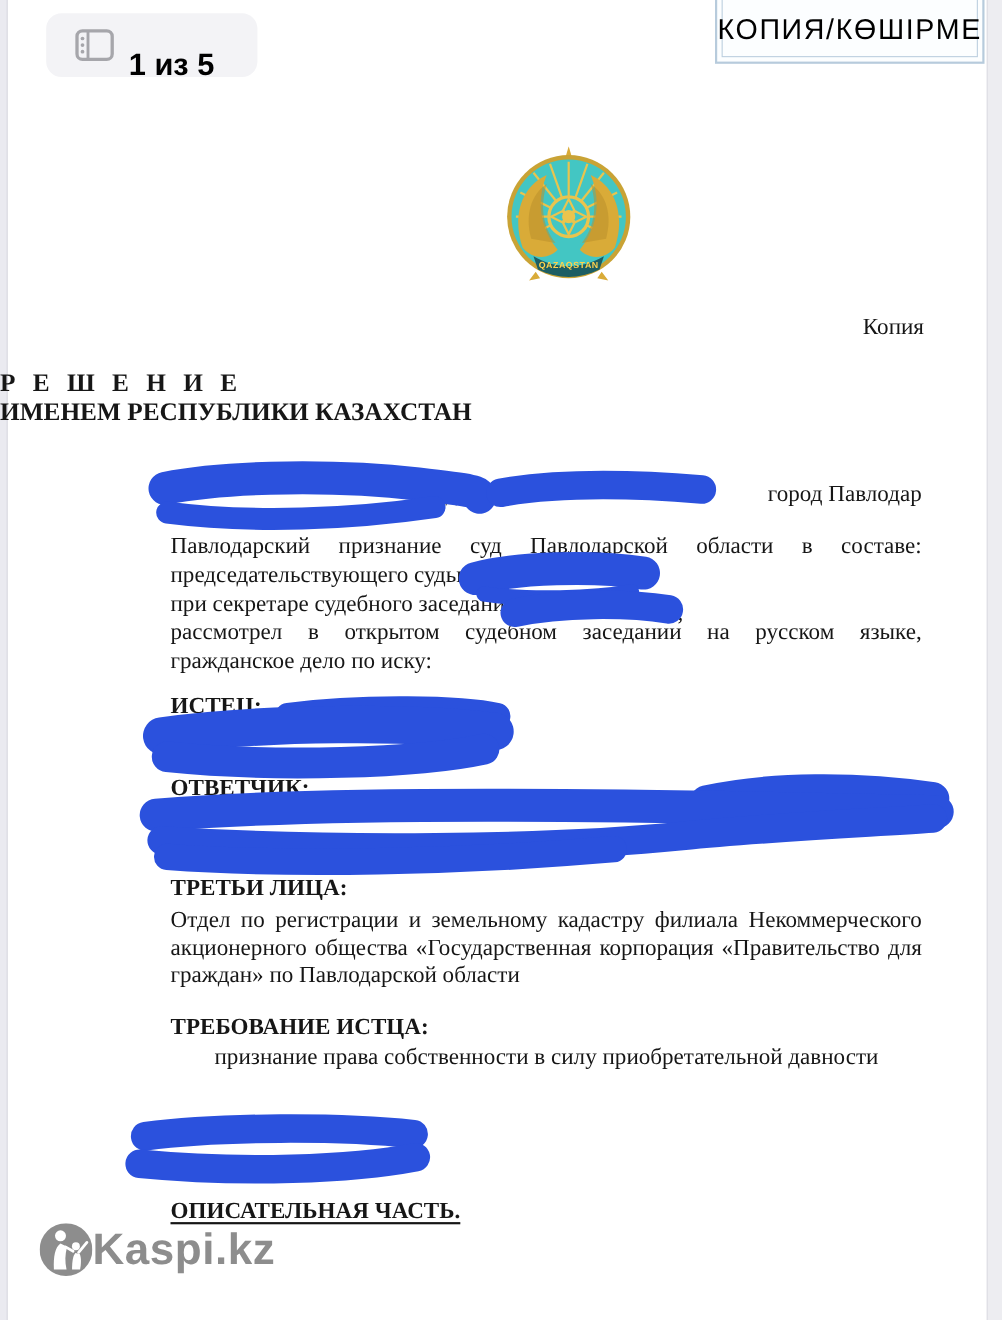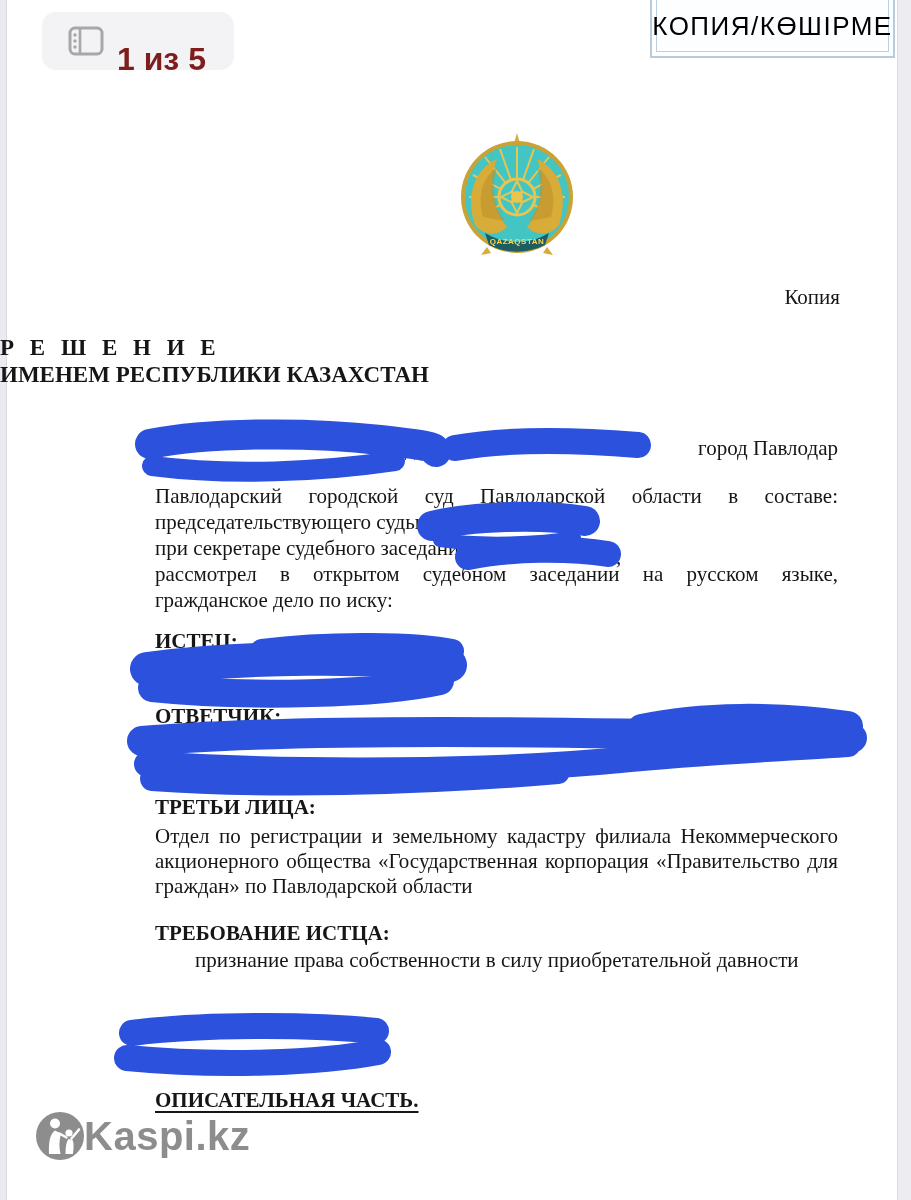--- a/index.html
+++ b/index.html
@@ -9,21 +9,21 @@
   }
   .edge-left{position:absolute;left:0;top:0;width:6px;height:1200px;background:#eaeaf0;border-right:1px solid #d9d9e0;}
   .edge-right{position:absolute;right:0;top:0;width:13px;height:1200px;background:#ededf1;border-left:1px solid #dddde3;}
 
   
   .pill{
     position:absolute;left:42px;top:12px;width:192px;height:58px;
     background:#f3f3f6;border-radius:14px;display:flex;align-items:center;
     padding-left:26px;box-sizing:border-box;gap:13px;
   }
-  .pill-label{font-family:"Liberation Sans",sans-serif;font-size:32px;font-weight:600;color:#7f1d1d;margin-top:36px;}
+  .pill-label{font-family:"Liberation Sans",sans-serif;font-size:28px;font-weight:600;color:#000000;margin-top:36px;}
 
   
   .stamp{
     position:absolute;right:16px;top:-18px;width:245px;height:76px;
     border:2px solid #b7cbdc;box-sizing:border-box;background:rgba(250,253,255,.6);
   }
   .stamp-inner{
     position:absolute;inset:4px;border:1px solid #bccfdf;
     display:flex;align-items:center;justify-content:center;padding-top:12px;box-sizing:border-box;
   }
@@ -121,21 +121,21 @@
 
   <div class="title-block">
     <div class="title-spaced">Р Е Ш Е Н И Е</div>
     <div>ИМЕНЕМ РЕСПУБЛИКИ КАЗАХСТАН</div>
   </div>
 
   <span class="case-prefix">дело</span>
   <span class="case-city">город Павлодар</span>
 
   <div class="col bodytext intro">
-    <div class="jfull">Павлодарский городской суд Павлодарской области в составе:</div>
+    <div class="jfull">Павлодарский признание суд Павлодарской области в составе:</div>
     <div>председательствующего судьи</div>
     <div>при секретаре судебного заседания</div>
     <div class="jfull">рассмотрел в открытом судебном заседании на русском языке,</div>
     <div>гражданское дело по иску:</div>
   </div>
   <span class="secretary-comma">,</span>
 
   <div class="col heading h-plaintiff">ИСТЕЦ:</div>
 
   <div class="col heading h-defendant">ОТВЕТЧИК:</div>

